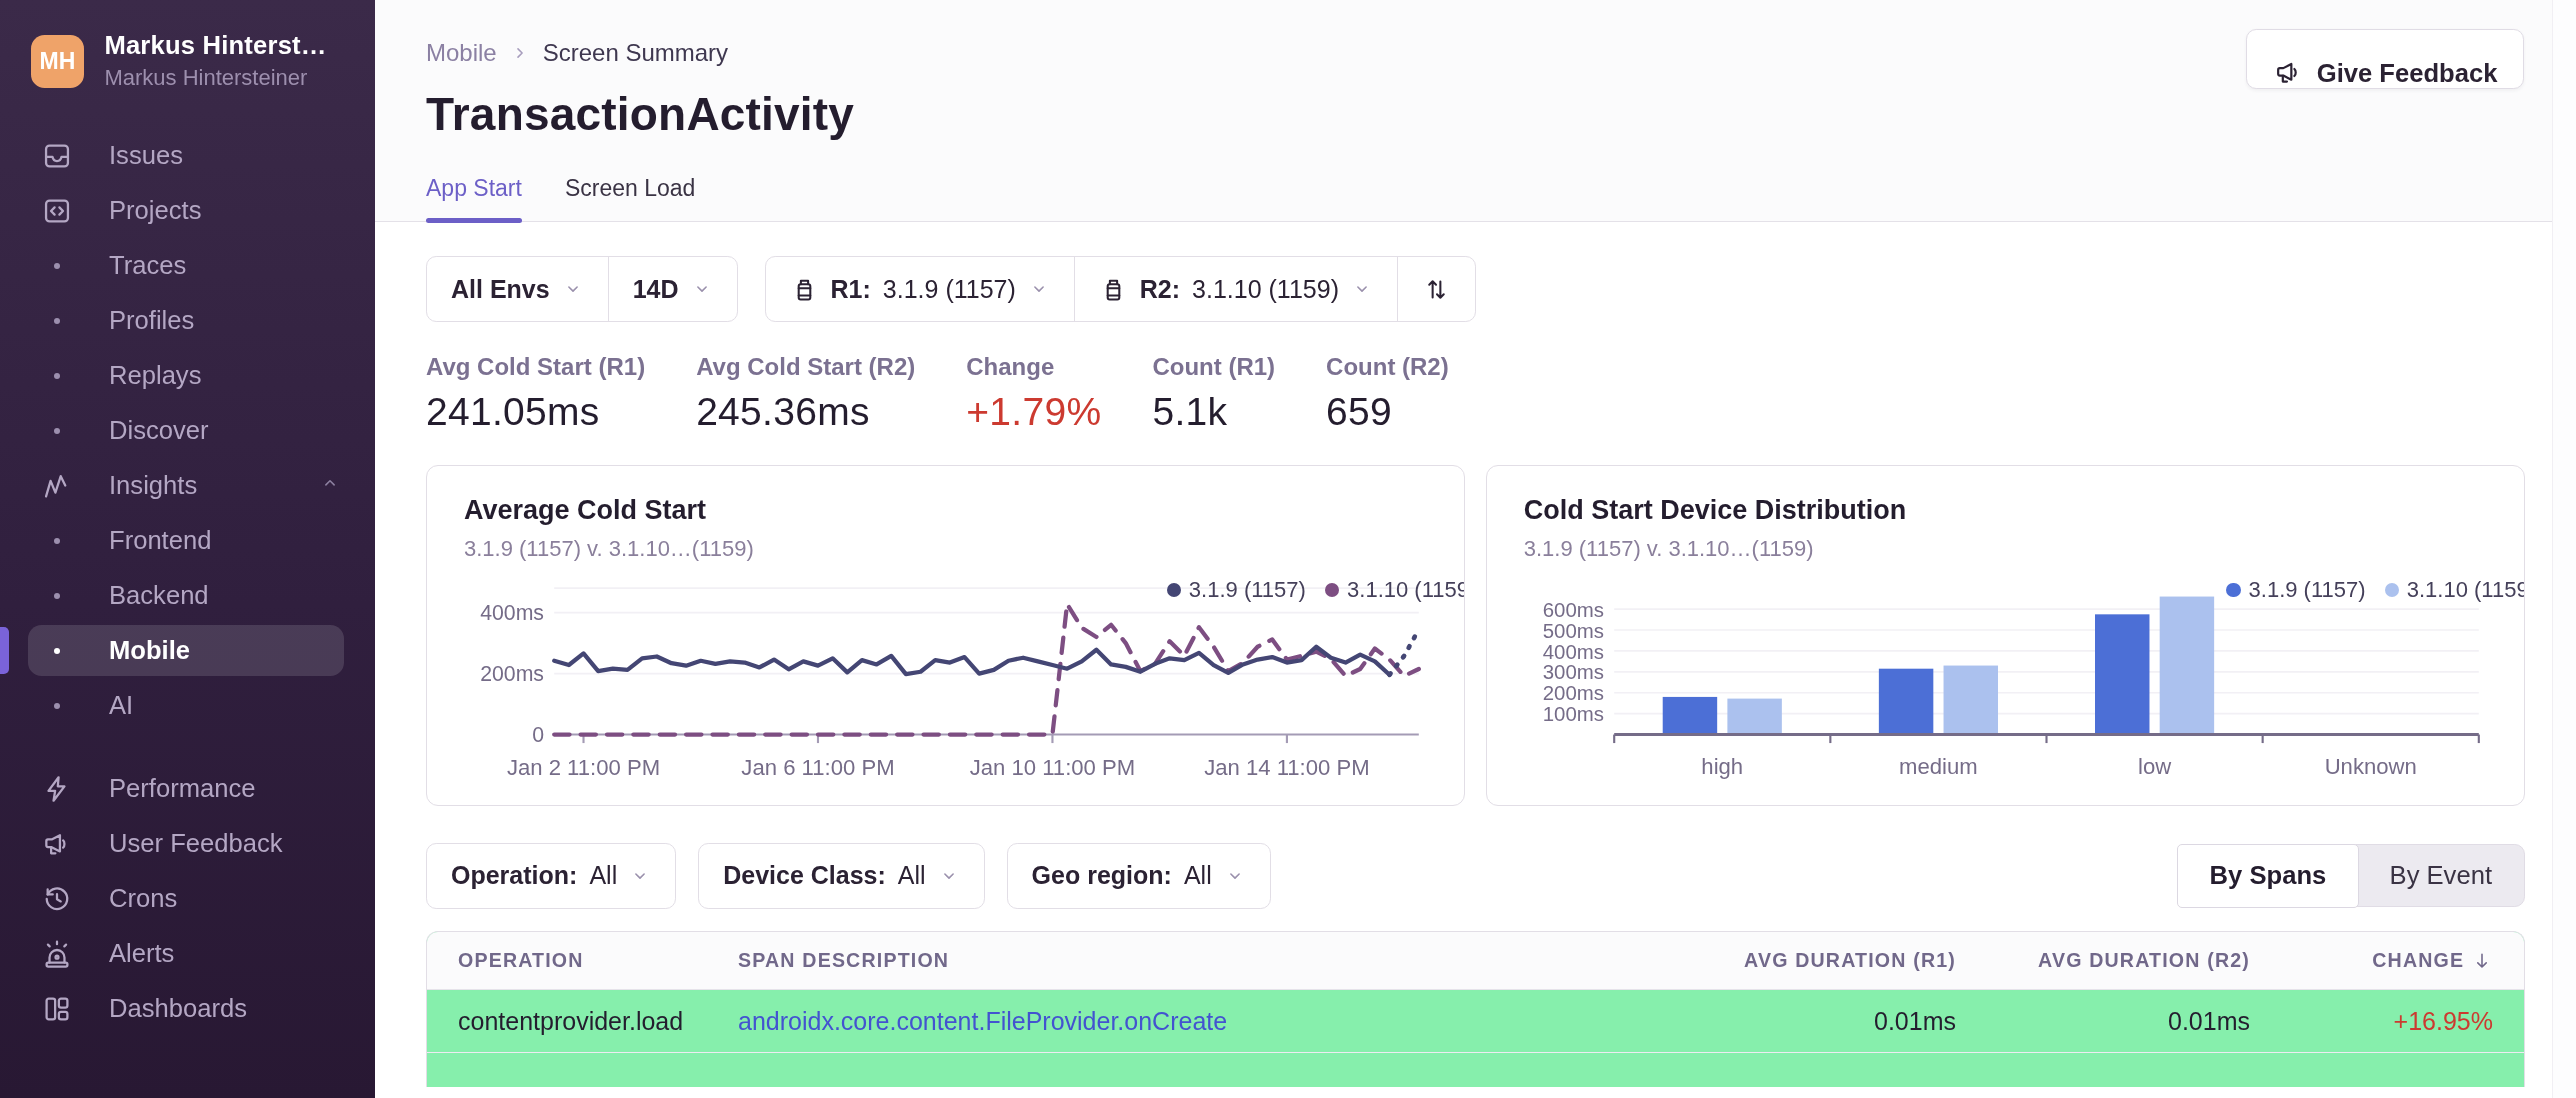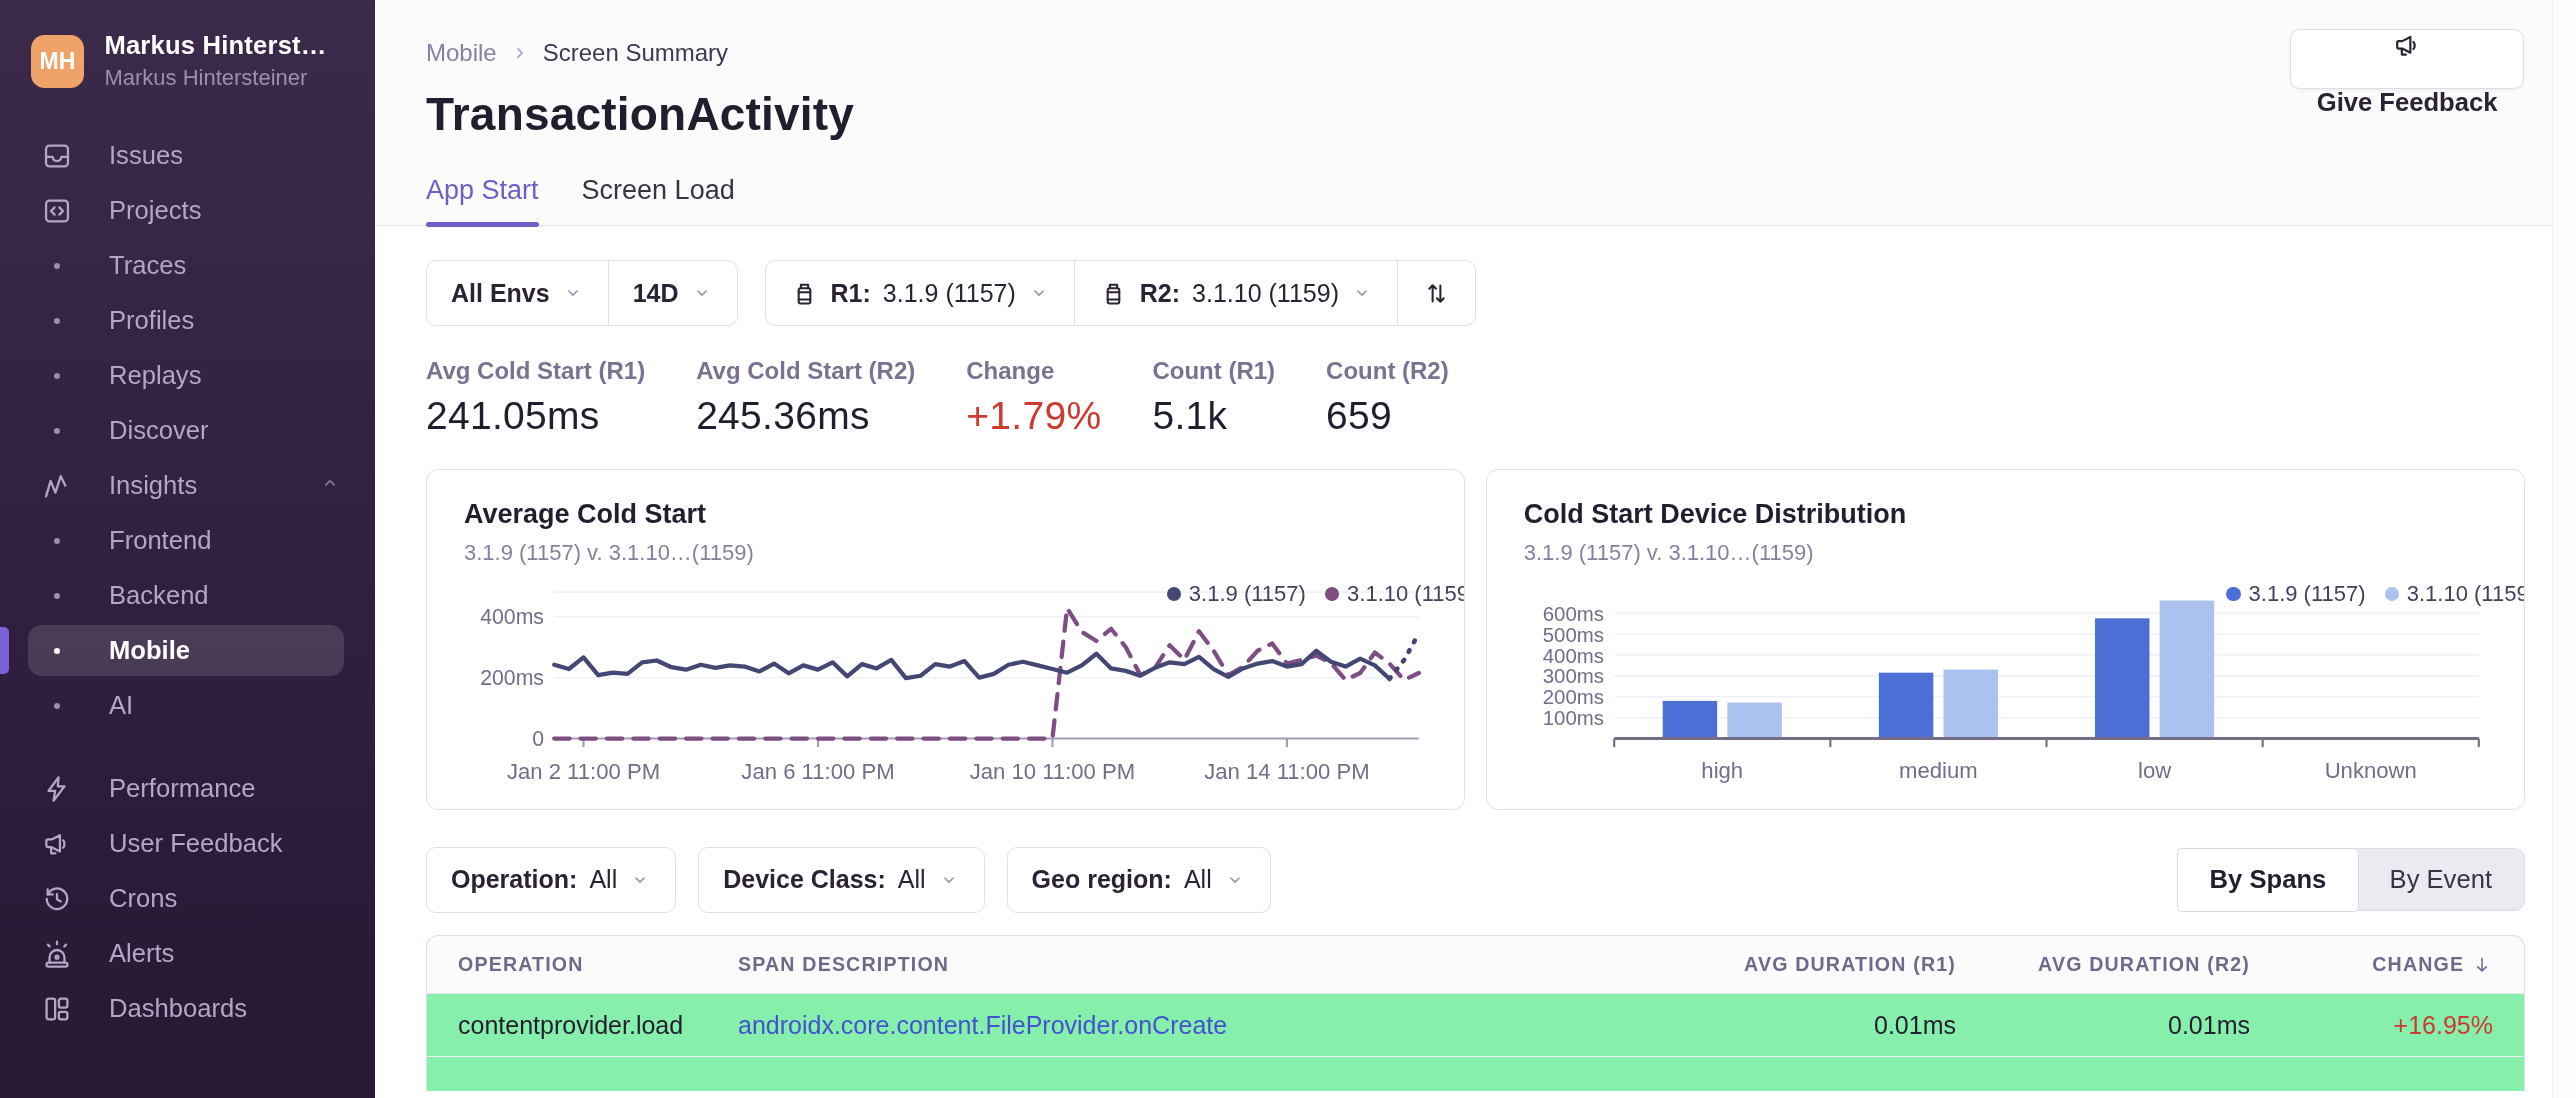--- a/index.html
+++ b/index.html
@@ -34,28 +34,28 @@
   
   .main { flex:1; display:flex; flex-direction:column; background:#fff; }
   .header-zone { position:relative; background:#fbfbfc; padding:39px 51px 0; border-bottom:1.7px solid #e4e1e8; }
   .breadcrumb { display:flex; align-items:center; gap:12px; font-size:24px; }
   .bc-a { color:#8b80a3; cursor:pointer; }
   .bc-b { color:#3f3850; }
   .bc-chev { color:#a79dbd; display:flex; }
   .bc-chev svg { width:22px; height:22px; }
   h1 { font-size:46px; font-weight:bold; color:#241d2e; margin-top:20.4px; letter-spacing:0.2px; }
   .tabs { display:flex; gap:43px; margin-top:34px; }
-  .tab { font-size:27px; color:#3a3344; padding-bottom:19px; position:relative; cursor:pointer; }
+  .tab { font-size:23px; color:#3a3344; padding-bottom:19px; position:relative; cursor:pointer; }
   .tab.active { color:#6C5FC7; }
   .tab.active::after { content:''; position:absolute; left:0; right:0; bottom:-1.7px; height:5.1px;
                        border-radius:3.4px; background:#6C5FC7; }
-  .feedback-btn { position:absolute; top:29px; right:52px; height:60px; display:flex; align-items:center; gap:27px;
+  .feedback-btn { position:absolute; top:29px; right:52px; height:60px; display:flex; align-items:flex-end; gap:13px;
                   padding:0 25.6px; background:#fff; border:1.7px solid #e0dce5; border-radius:10.2px;
                   font-family:inherit; font-size:25.6px; font-weight:bold; color:#2b2233; cursor:pointer;
-                  box-shadow:0 1.7px 3.4px rgba(40,30,60,.05);flex-direction:column; }
+                  box-shadow:0 1.7px 3.4px rgba(40,30,60,.05); }
   .feedback-btn .ic svg { width:31px; height:31px; }
 
   .content { flex:1; padding:34px 51px 0; background:#fff; }
 
   
   .filter-row { display:flex; gap:27px; }
   .btn-group { display:inline-flex; align-items:stretch; height:66px; background:#fff;
                border:1.7px solid #e2dee6; border-radius:10.2px; overflow:hidden; }
   .seg { display:flex; align-items:center; gap:12px; padding:0 24px; font-size:25px; color:#2b2233; cursor:pointer; }
   .seg + .seg { border-left:1.7px solid #e2dee6; }

